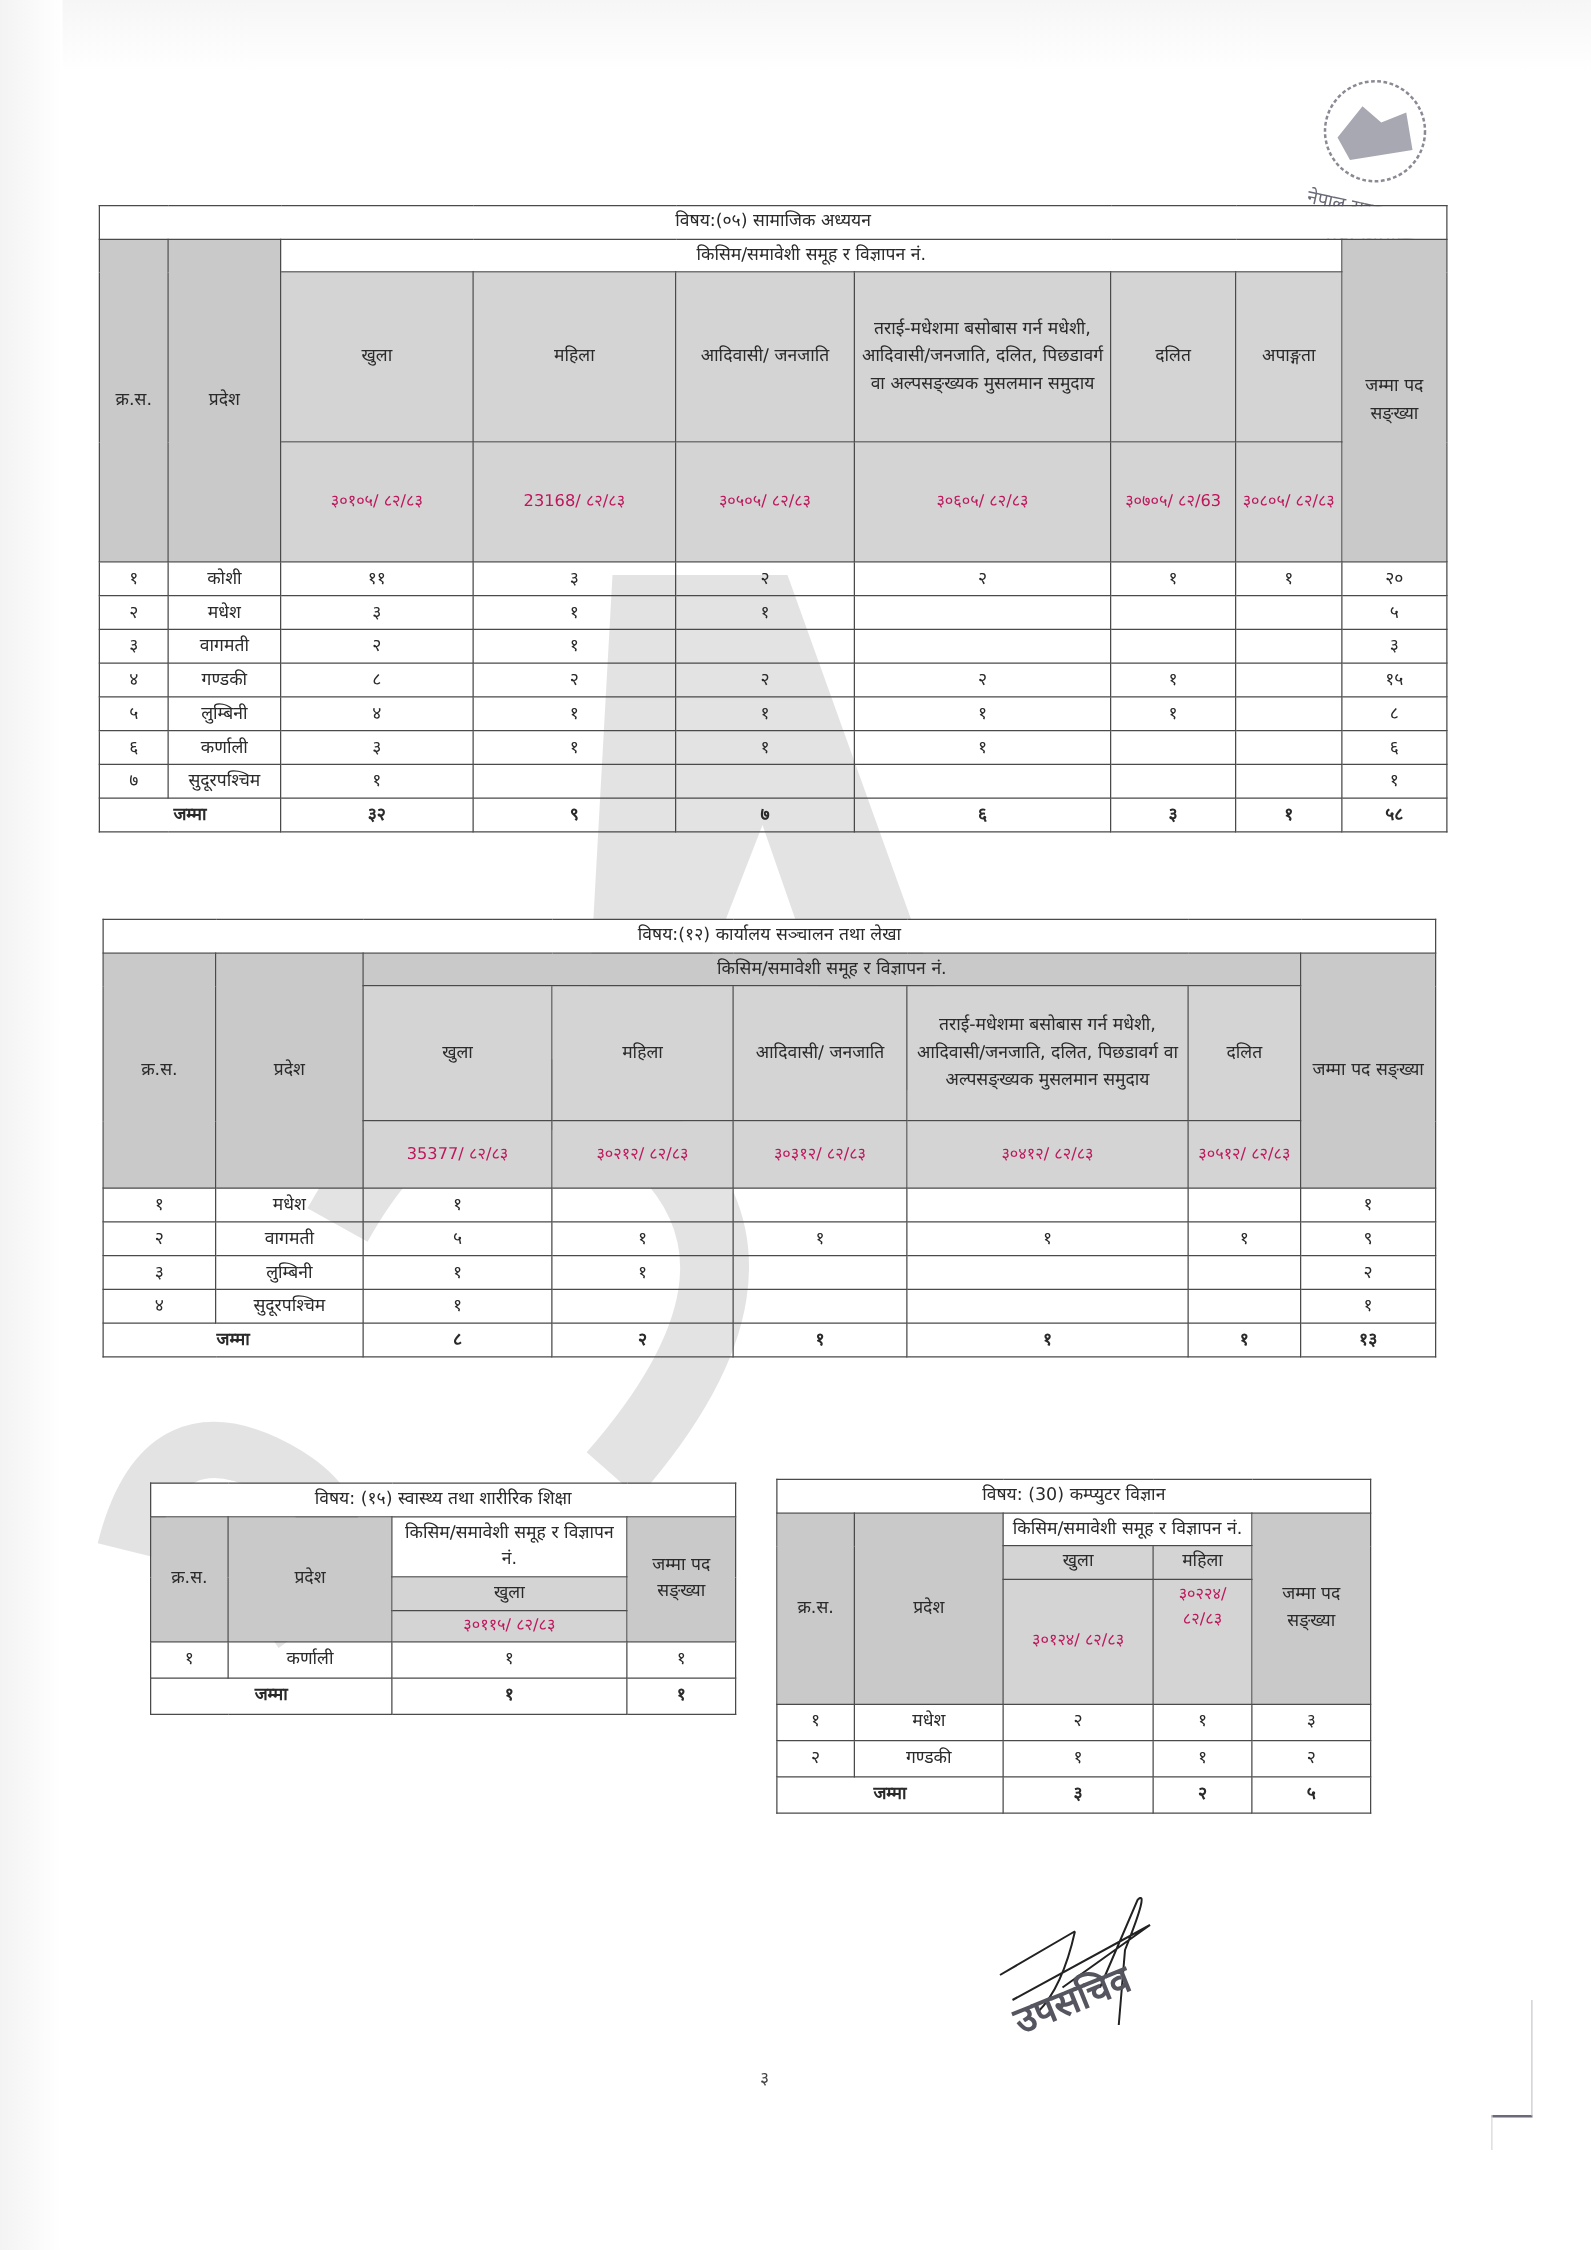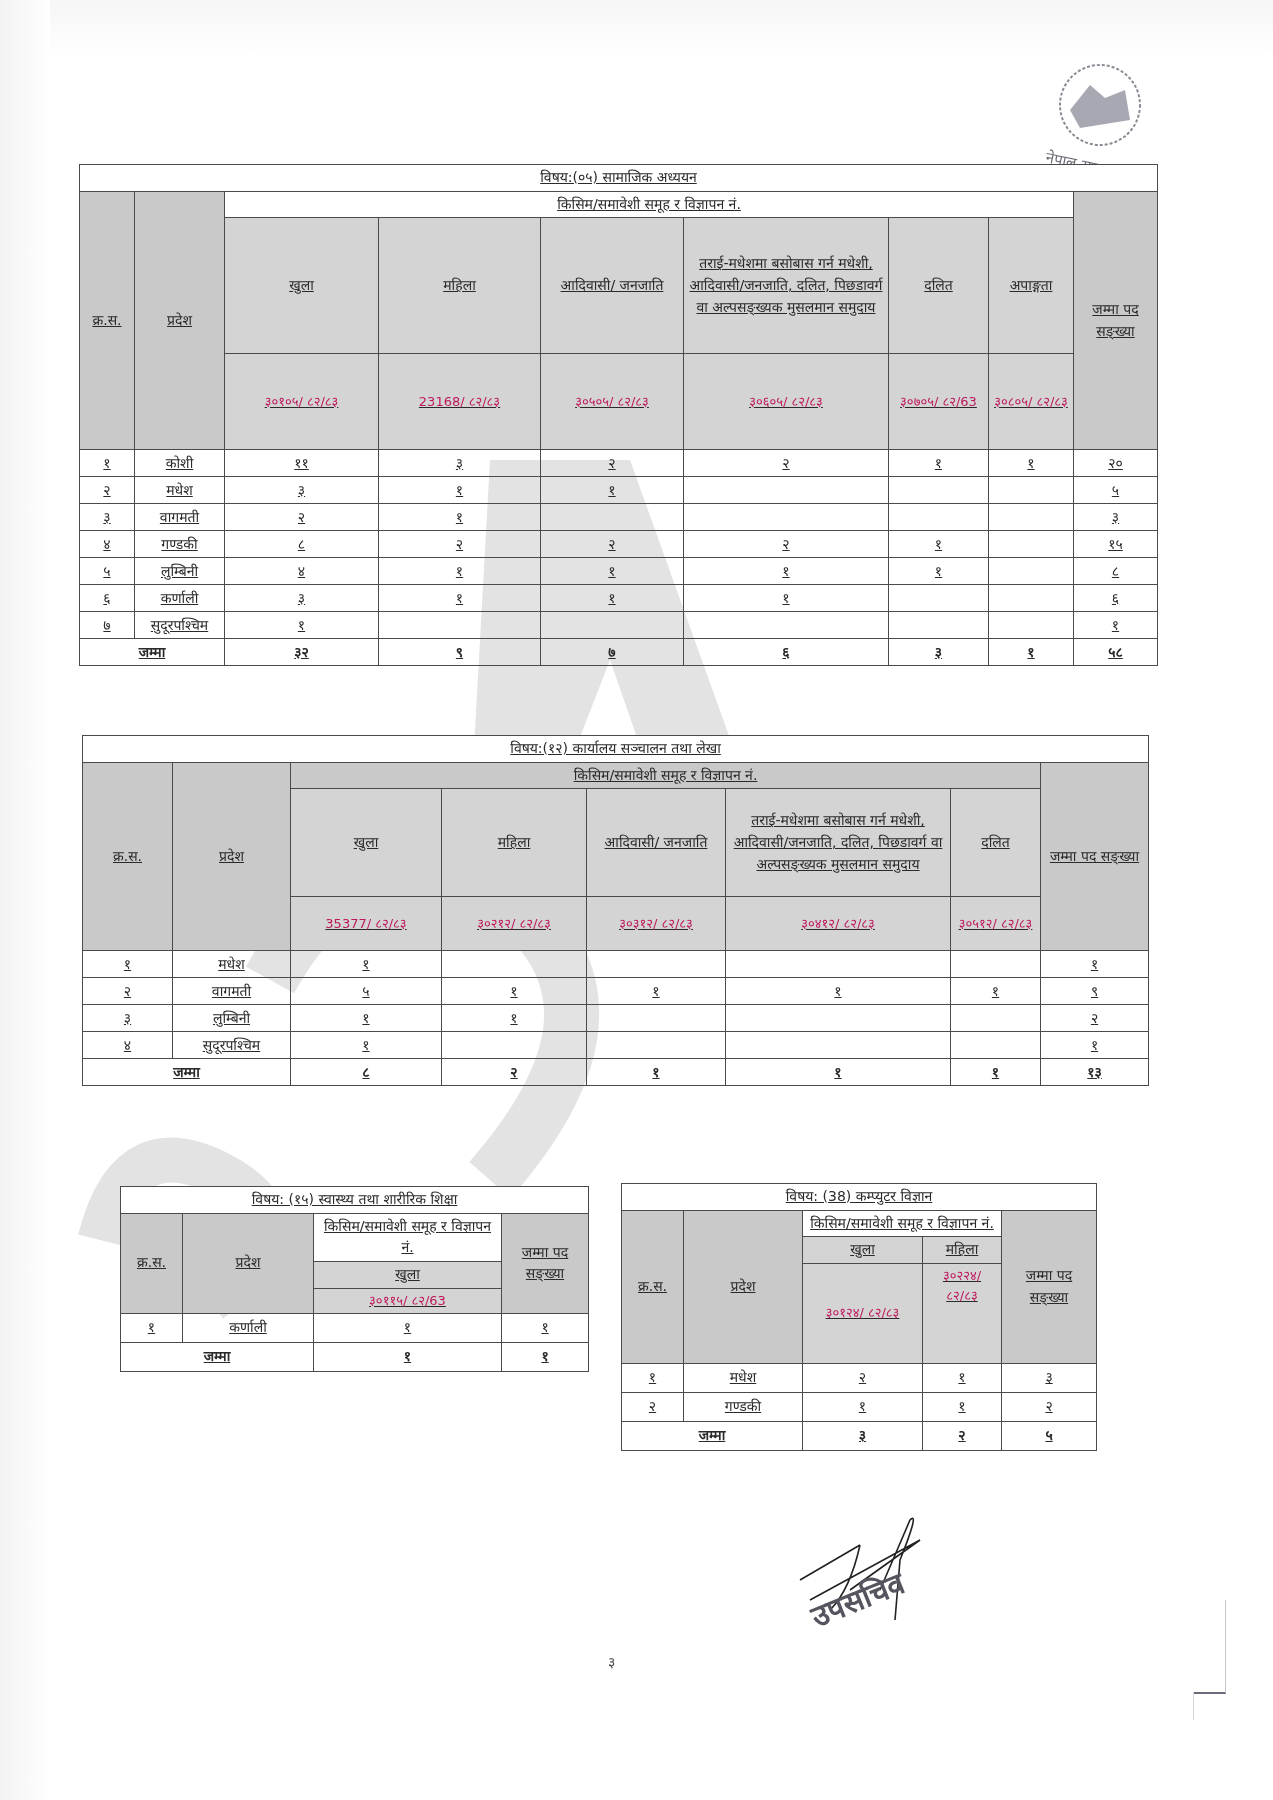--- a/index.html
+++ b/index.html
@@ -13,21 +13,20 @@
     position: absolute; left: 0; top: 0; width: 1273px; height: 58px;
     background: linear-gradient(#f6f6f6, #ffffff);
   }
   .scan-left {
     position: absolute; left: 0; top: 0; width: 50px; height: 1800px;
     background: linear-gradient(90deg, #f3f3f3, #ffffff);
   }
   table.grid {
     position: absolute; border-collapse: collapse; table-layout: fixed;
     font-size: 14px;
-    text-decoration: underline;
   }
   table.grid td {
     border: 1px solid #4a4a4a; text-align: center; vertical-align: middle;
     padding: 2px 3px; line-height: 1.55; overflow: hidden;
   }
   .sh { background: #c9c9c9; }
   .shl { background: #d4d4d4; }
   .wh { background: #ffffff; }
   .title-cell { background: #fff; font-size: 14px; }
   td.left { text-align: left; padding-left: 10px; }
@@ -322,21 +321,21 @@
   <tr>
     <td rowspan="3" class="sh">क्र.स.</td>
     <td rowspan="3" class="sh">प्रदेश</td>
     <td class="wh">किसिम/समावेशी समूह र विज्ञापन नं.</td>
     <td rowspan="3" class="sh">जम्मा पद सङ्ख्या</td>
   </tr>
   <tr>
     <td class="shl">खुला</td>
   </tr>
   <tr>
-    <td class="shl code">३०११५/ ८२/63</td>
+    <td class="shl code">३०११५/ ८२/८३</td>
   </tr>
   </tbody>
     <tbody>
       <tr class="row">
         <td class="left">१</td>
         <td class="left">कर्णाली</td>
         <td>१</td>
         <td>१</td>
       </tr>
       <tr class="row">
@@ -350,21 +349,21 @@
 <table class="grid" id="t4">
   <colgroup>
     <col style="width:62px">
       <col style="width:119px">
       <col style="width:120px">
       <col style="width:79px">
       <col style="width:95px">
   </colgroup>
   <tbody>
       <tr>
-    <td colspan="5" class="title-cell">विषय: (38) कम्प्युटर विज्ञान</td>
+    <td colspan="5" class="title-cell">विषय: (30) कम्प्युटर विज्ञान</td>
   </tr>
   <tr>
     <td rowspan="3" class="sh">क्र.स.</td>
     <td rowspan="3" class="sh">प्रदेश</td>
     <td colspan="2" class="wh">किसिम/समावेशी समूह र विज्ञापन नं.</td>
     <td rowspan="3" class="sh">जम्मा पद सङ्ख्या</td>
   </tr>
   <tr>
     <td class="shl">खुला</td>
     <td class="shl">महिला</td>

